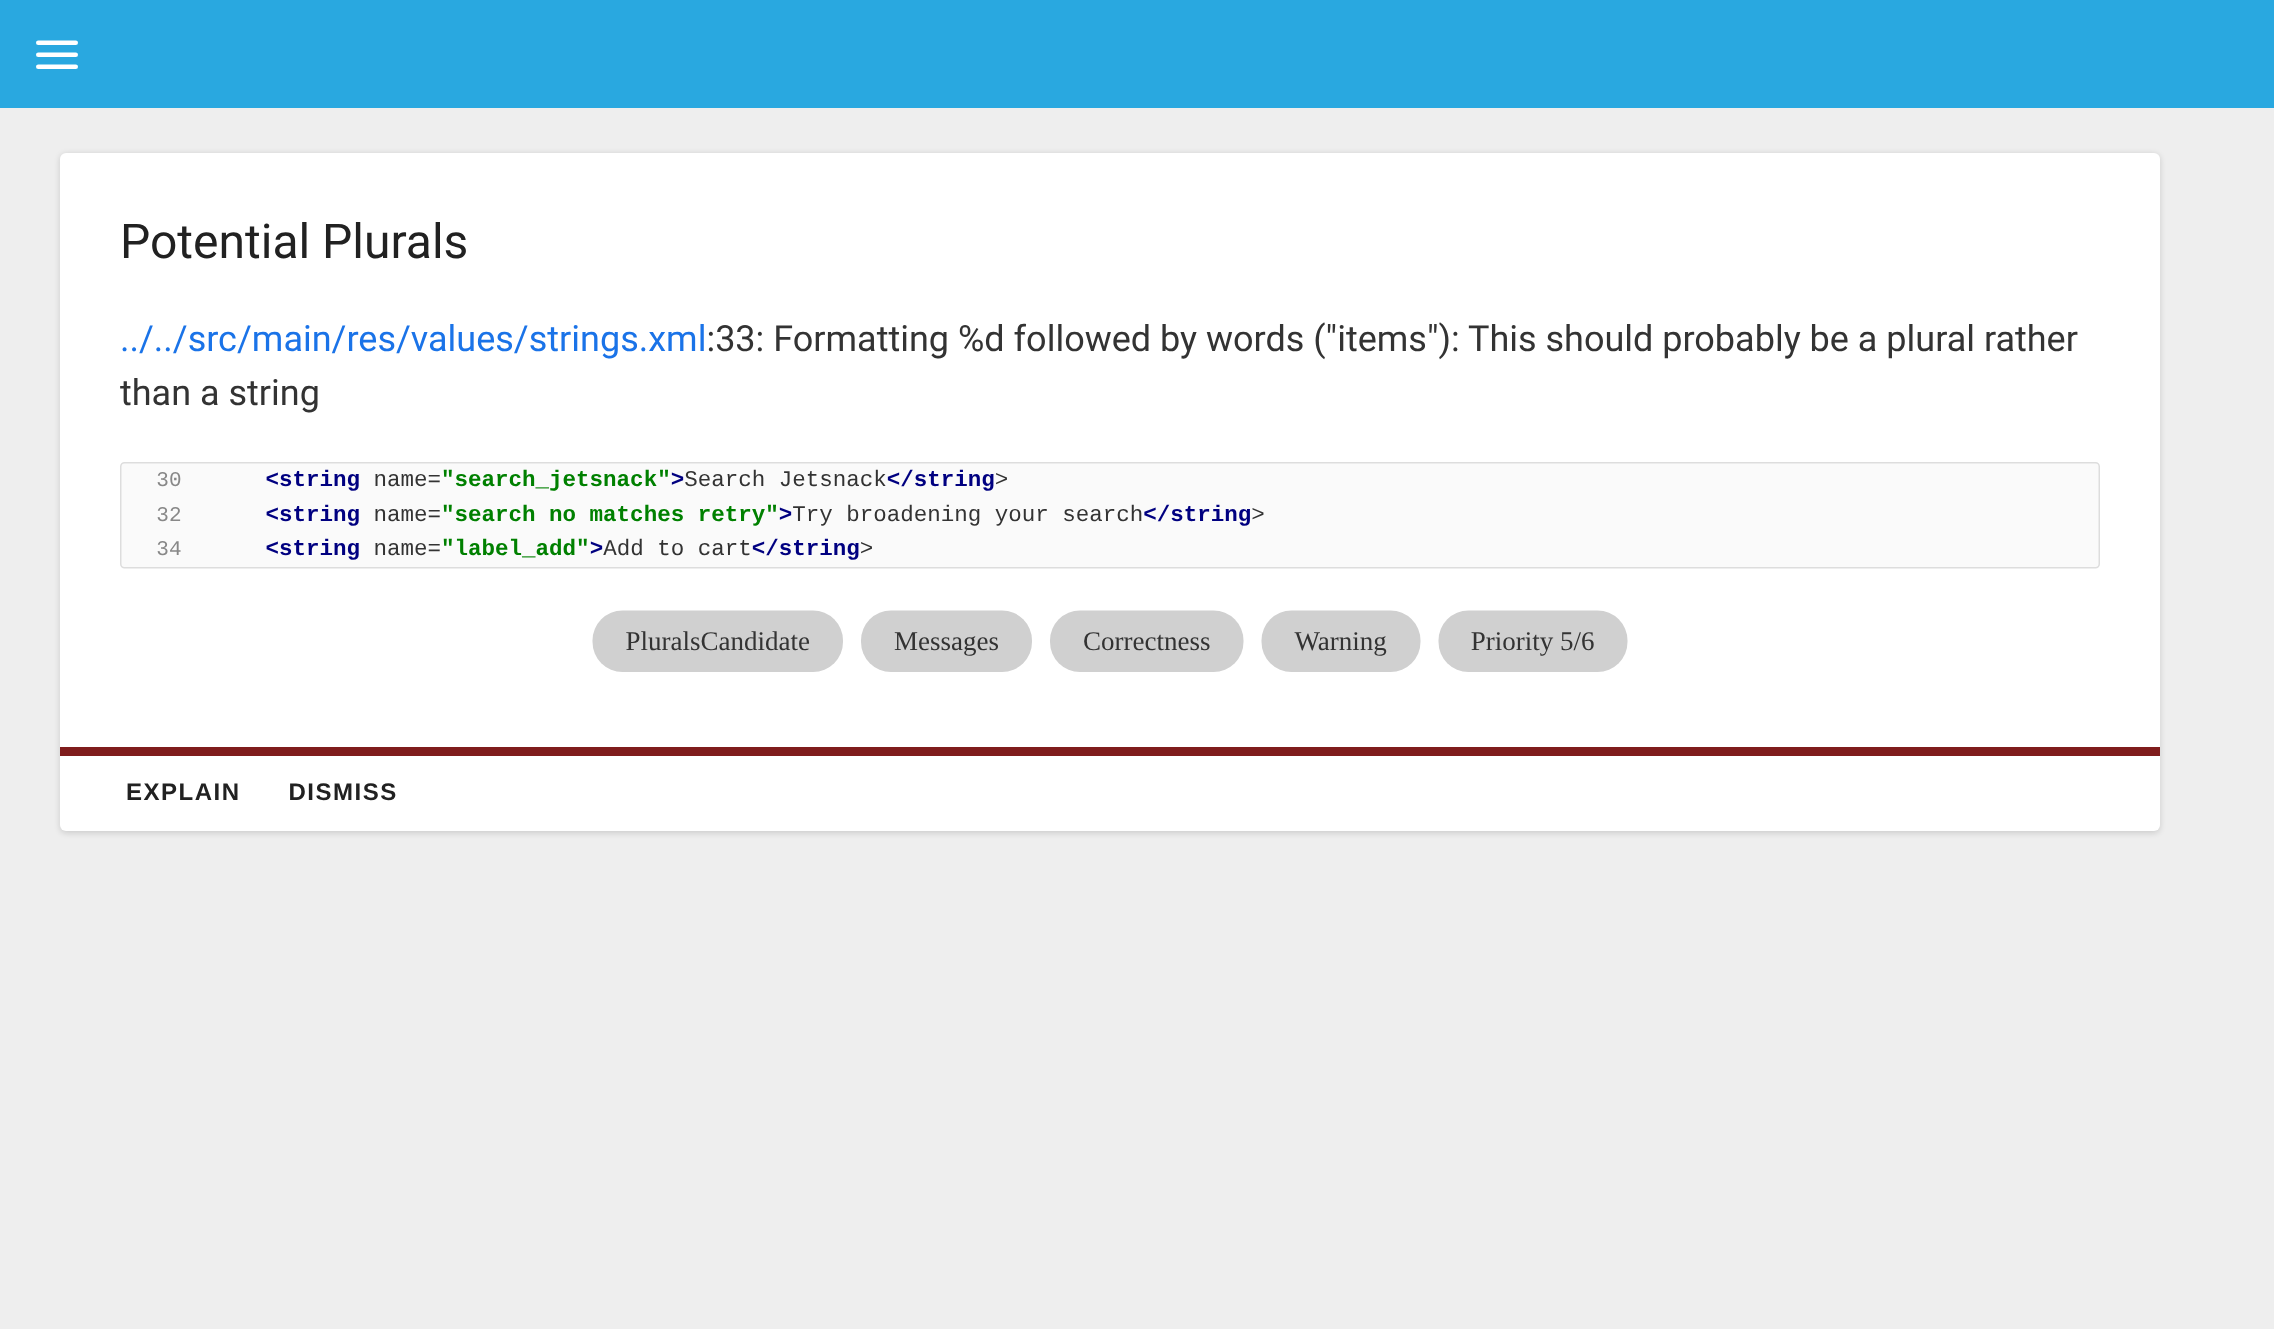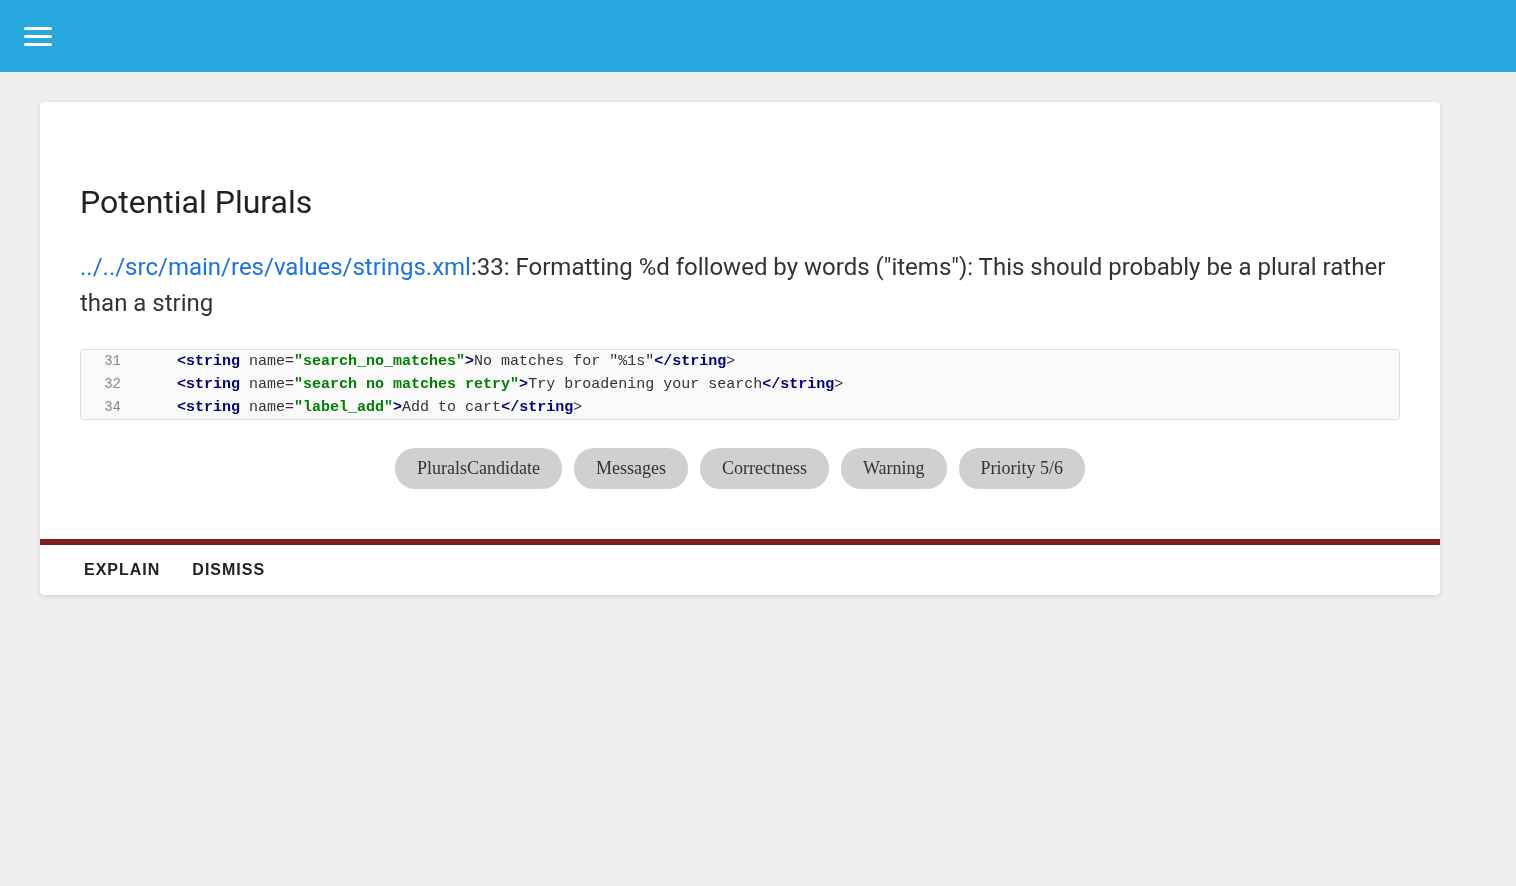--- a/index.html
+++ b/index.html
@@ -48,21 +48,20 @@
     .card {
       background: white;
       border-radius: 4px;
       box-shadow: 0 1px 4px rgba(0,0,0,0.15);
       max-width: 1400px;
       overflow: hidden;
     }
 
     .card-body {
       padding: 40px 40px 30px 40px;
-      margin-top: 41px;
     }
 
     .section-title {
       font-size: 32px;
       font-weight: 400;
       color: #212121;
       margin-bottom: 28px;
     }
 
     .issue-description {
@@ -176,23 +175,23 @@
     <div class="card">
       <div class="card-body">
 
         <div class="section-title">Potential Plurals</div>
 
         <div class="issue-description">
           <a href="#">../../src/main/res/values/strings.xml</a><span>:33: Formatting %d followed by words ("items"): This should probably be a plural rather than a string</span>
         </div>
 
         <div class="code-block" id="code-block-container">
-            <div class="code-line">
-              <span class="line-num">31</span>
-              <span class="code-content">    <span class="kw-blue">&lt;string</span> <span class="kw-plain">name=</span><span class="kw-green">"search_no_matches"</span><span class="kw-blue">&gt;</span>No matches for "%1s"<span class="kw-blue">&lt;/string</span>&gt;</span>
+        <div class="code-line">
+              <span class="line-num">30</span>
+              <span class="code-content">    <span class="kw-blue">&lt;string</span> <span class="kw-plain">name=</span><span class="kw-green">"search_jetsnack"</span><span class="kw-blue">&gt;</span>Search Jetsnack<span class="kw-blue">&lt;/string</span>&gt;</span>
             </div>
             <div class="code-line">
               <span class="line-num">32</span>
               <span class="code-content">    <span class="kw-blue">&lt;string</span> <span class="kw-plain">name=</span><span class="kw-green">"search no matches retry"</span><span class="kw-blue">&gt;</span>Try broadening your search<span class="kw-blue">&lt;/string</span>&gt;</span>
             </div>
             <div class="code-line">
               <span class="line-num">34</span>
               <span class="code-content">    <span class="kw-blue">&lt;string</span> <span class="kw-plain">name=</span><span class="kw-green">"label_add"</span><span class="kw-blue">&gt;</span>Add to cart<span class="kw-blue">&lt;/string</span>&gt;</span>
             </div>
           </div>

